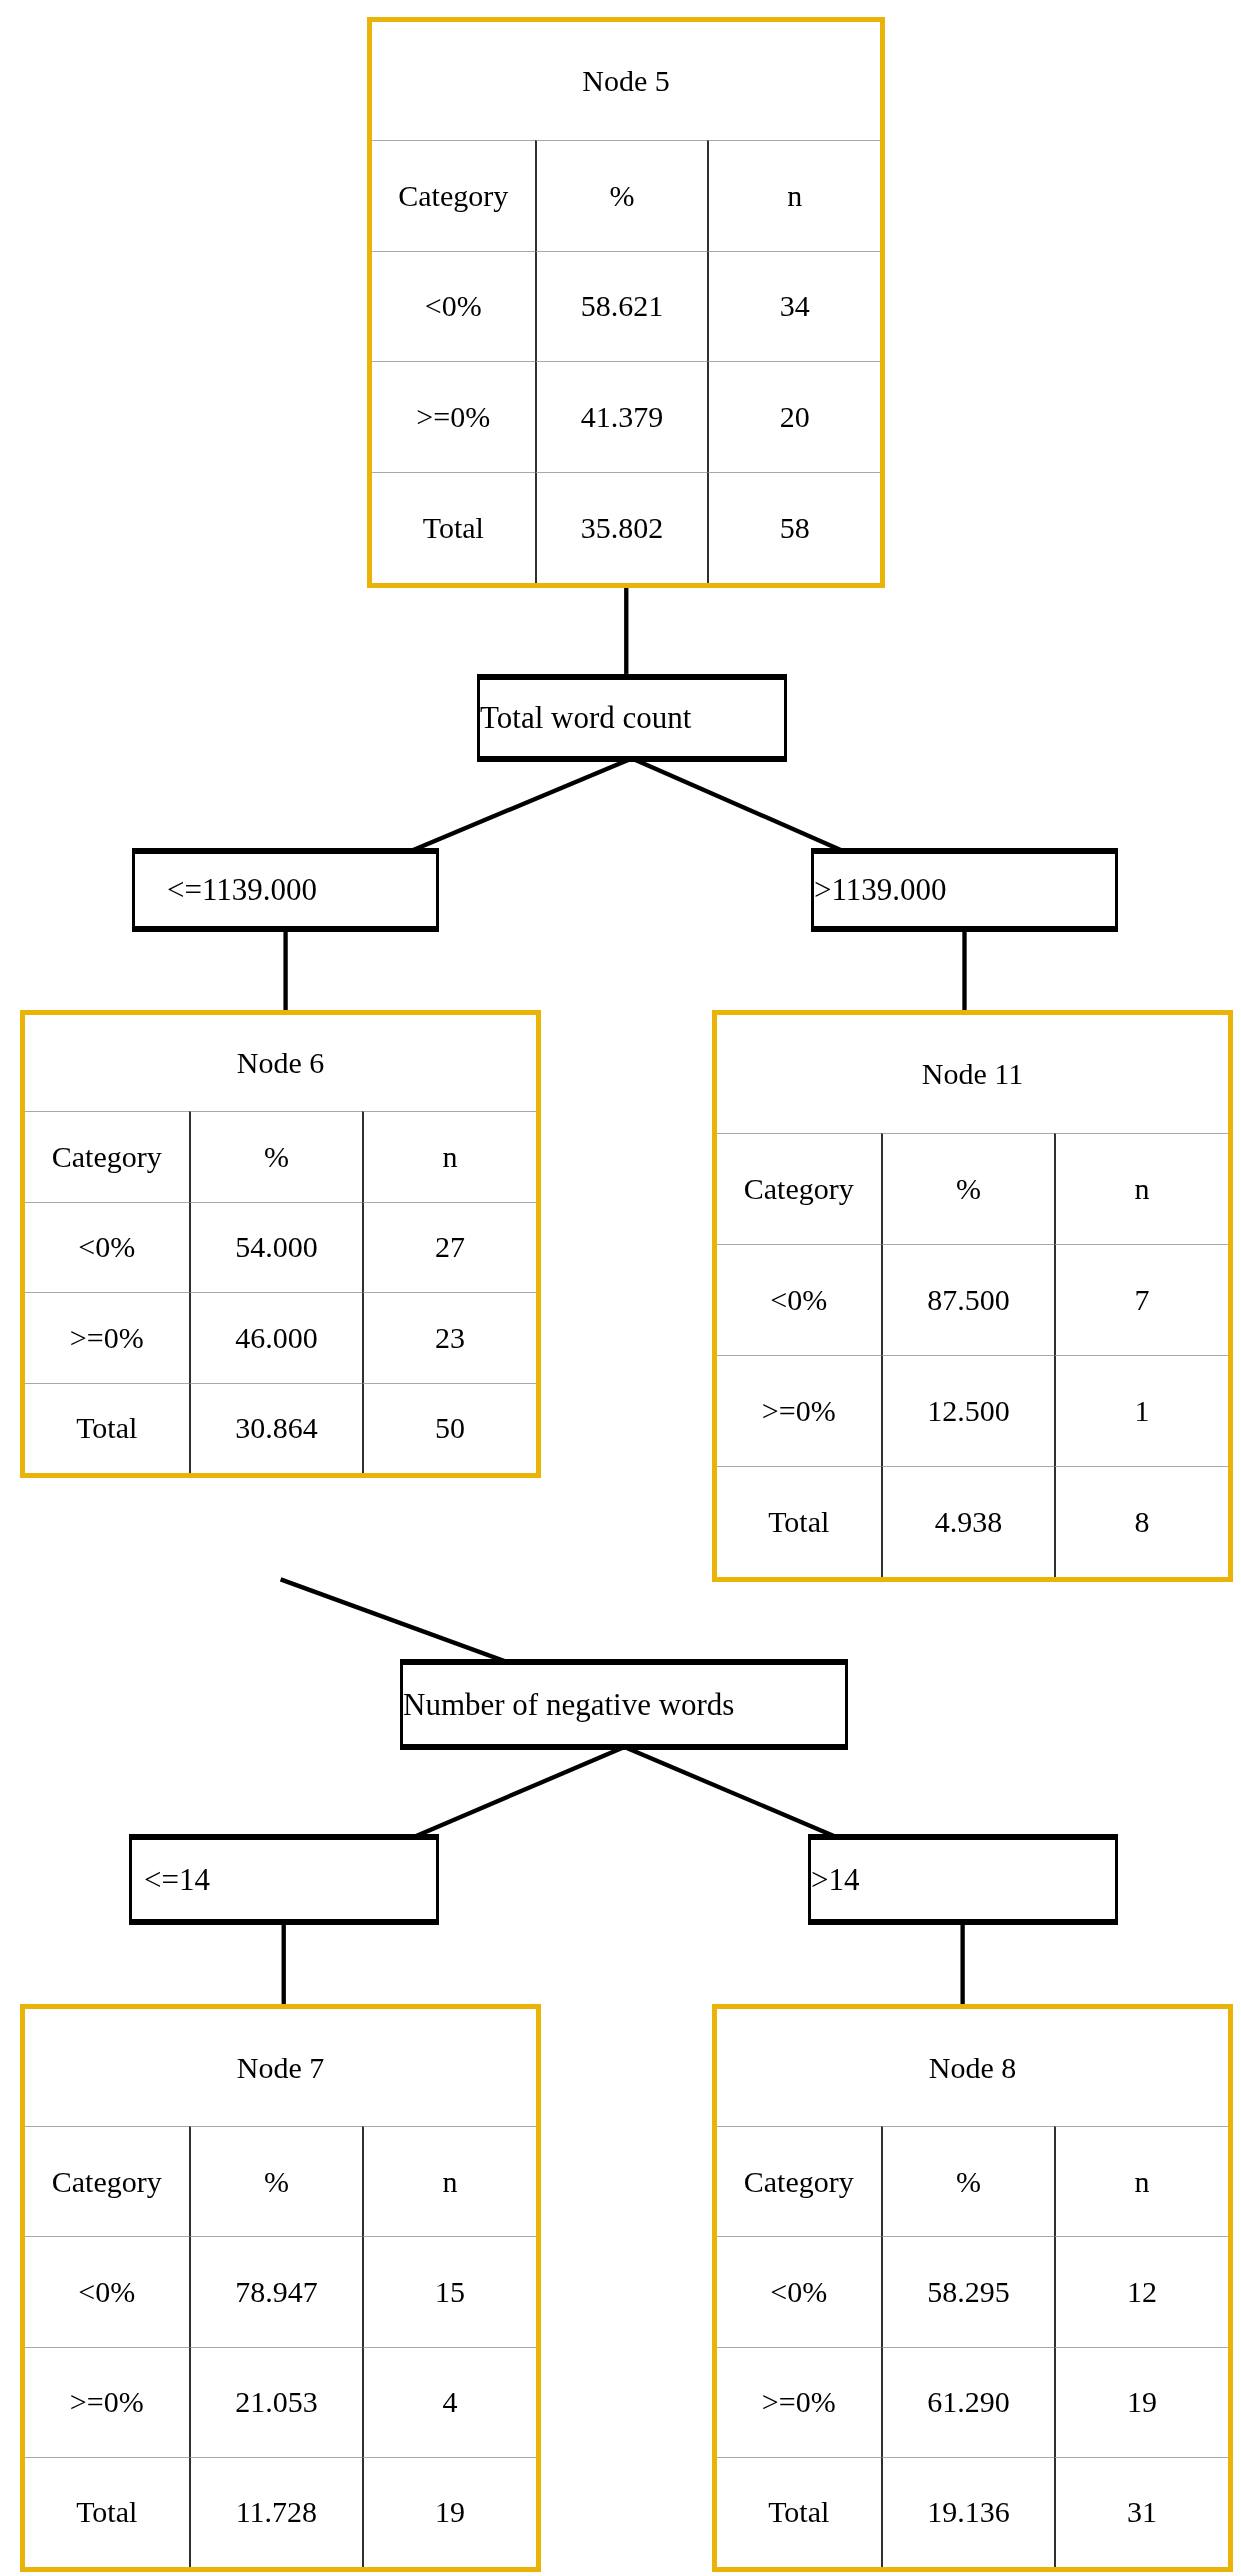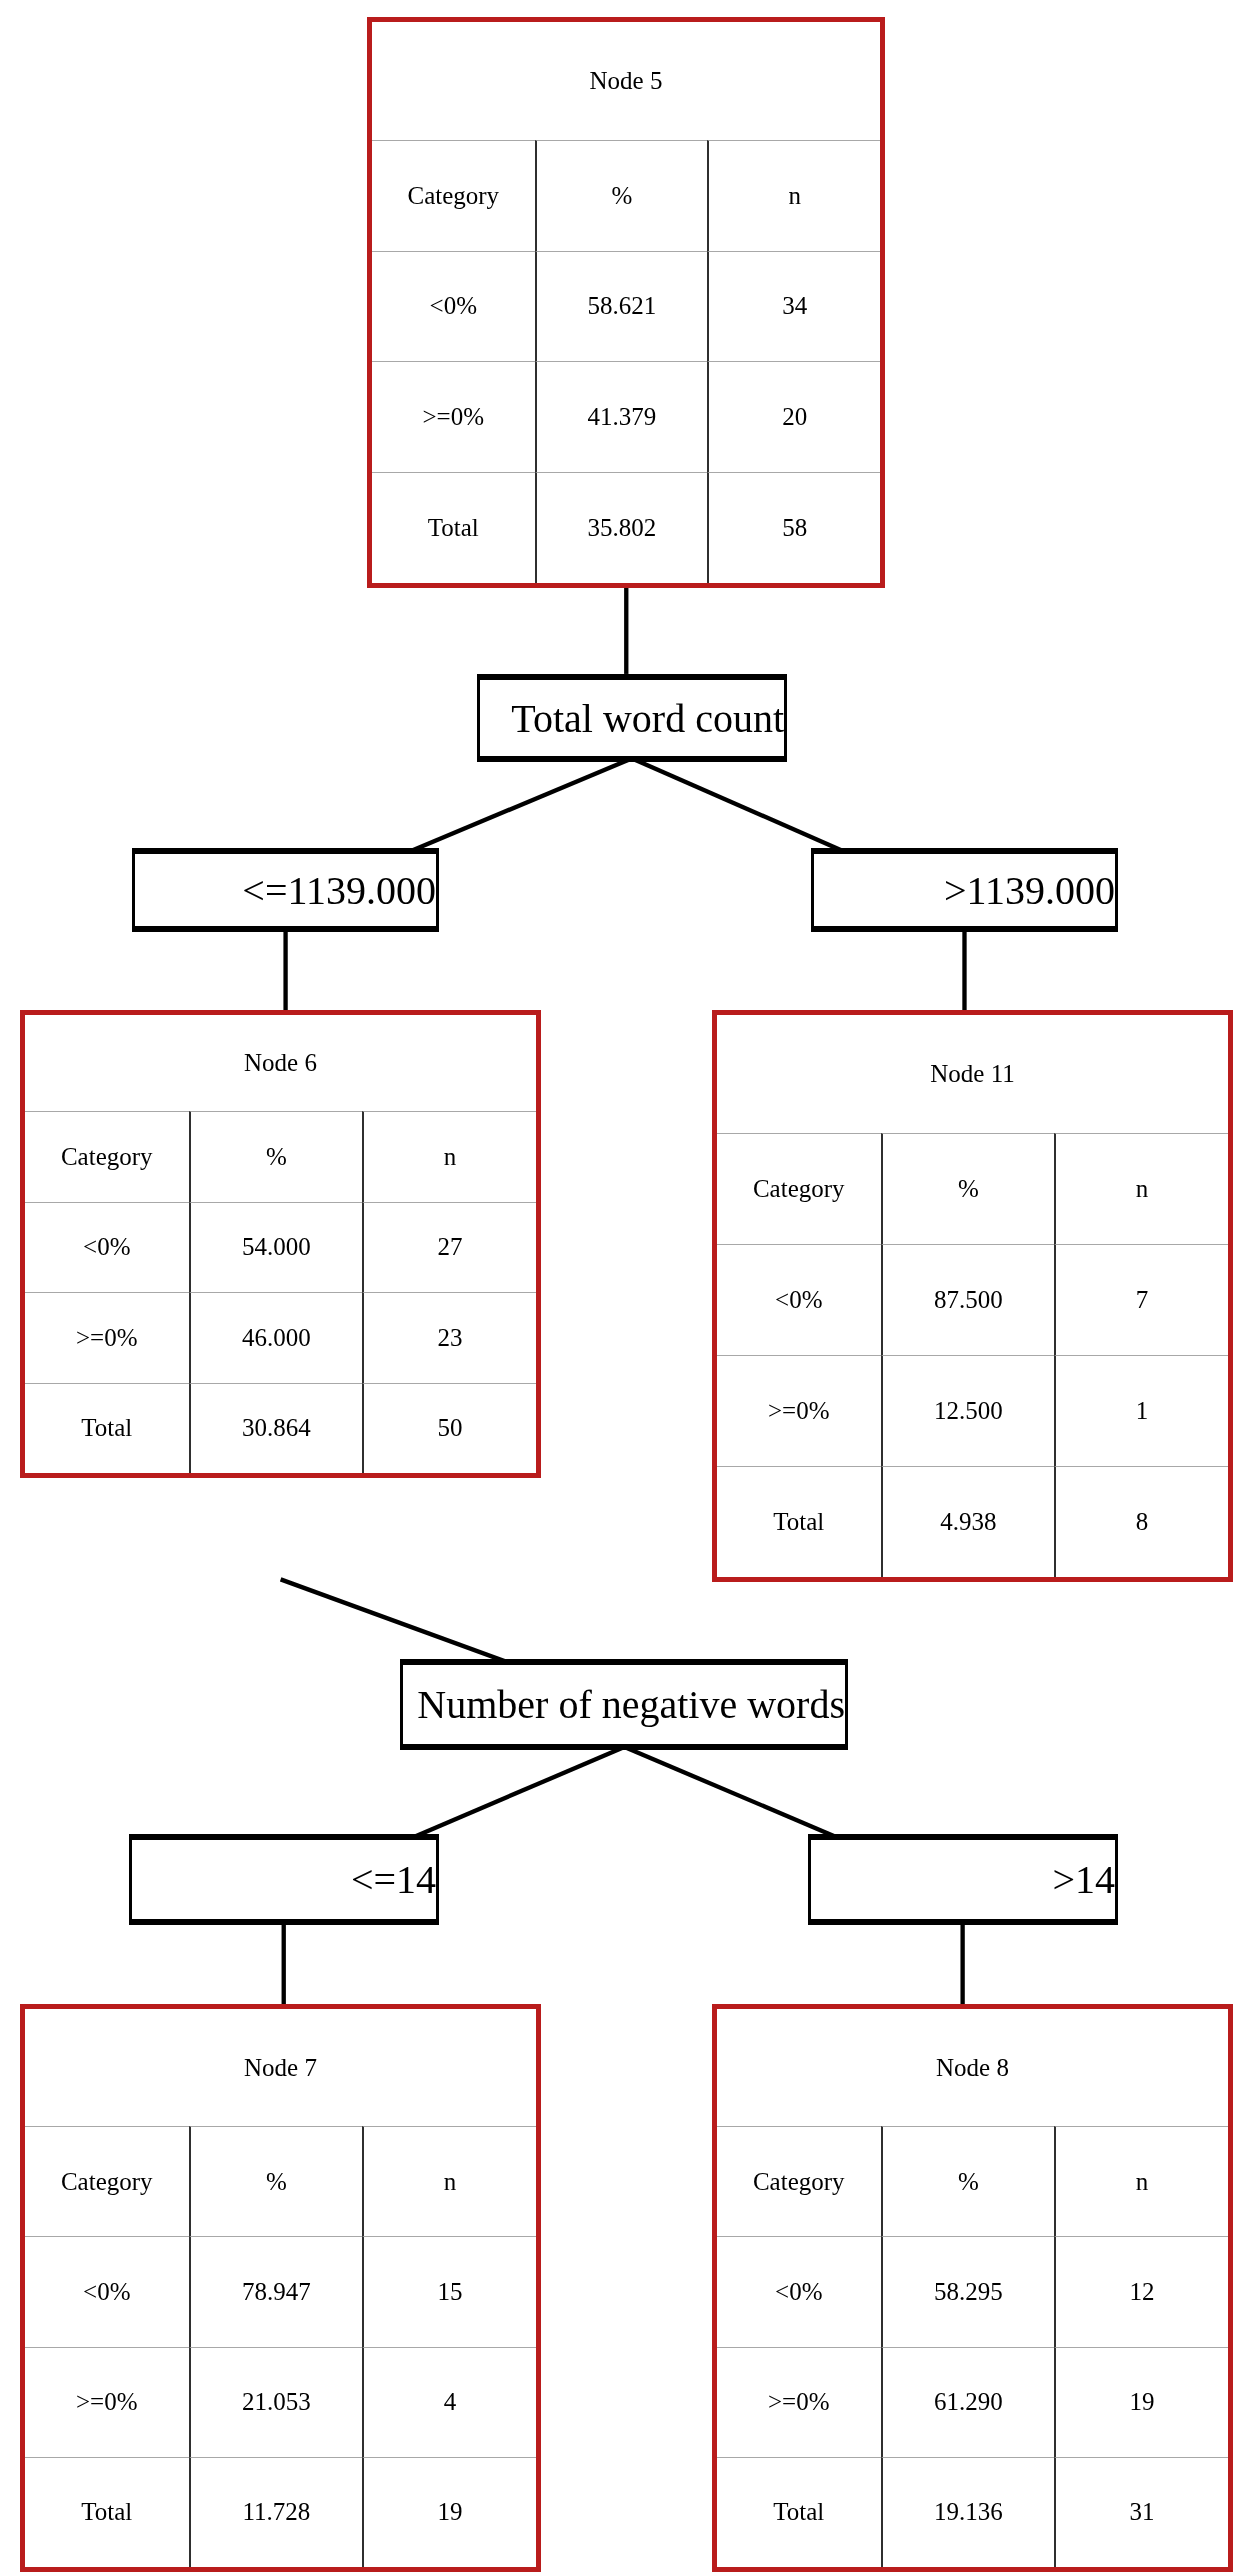--- a/index.html
+++ b/index.html
@@ -23,26 +23,26 @@
     height: 2576px;
   }
   svg.connectors line {
     stroke: #000000;
     stroke-width: 7;
   }
   
   .node {
     position: absolute;
     box-sizing: border-box;
-    border: 5px solid #b91c1c;
+    border: 5px solid #eab308;
     background: #ffffff;
     display: grid;
     grid-template-columns: 32% 34% 34%;
     grid-template-rows: 21% 19.75% 19.75% 19.75% 19.75%;
-    font-size: 25px;
+    font-size: 30px;
   }
   .cell {
     display: flex;
     align-items: center;
     justify-content: center;
     box-sizing: border-box;
     overflow: hidden;
     white-space: nowrap;
   }
   .cell.title {
@@ -59,22 +59,22 @@
   
   .labelbox {
     position: absolute;
     box-sizing: border-box;
     border: 3.7px solid #000000;
     border-top-width: 6.8px;
     border-bottom-width: 6.8px;
     background: #ffffff;
     display: flex;
     align-items: center;
-    justify-content: flex-end;
-    font-size: 40px;
+    justify-content: flex-start;
+    font-size: 31px;
     white-space: nowrap;
   }
 </style>
 </head>
 <body>
 
 <div class="canvas">
 
   <svg class="connectors" viewBox="0 0 2001 4151">
     <line x1="1009" y1="945" x2="1009" y2="1086"></line>

